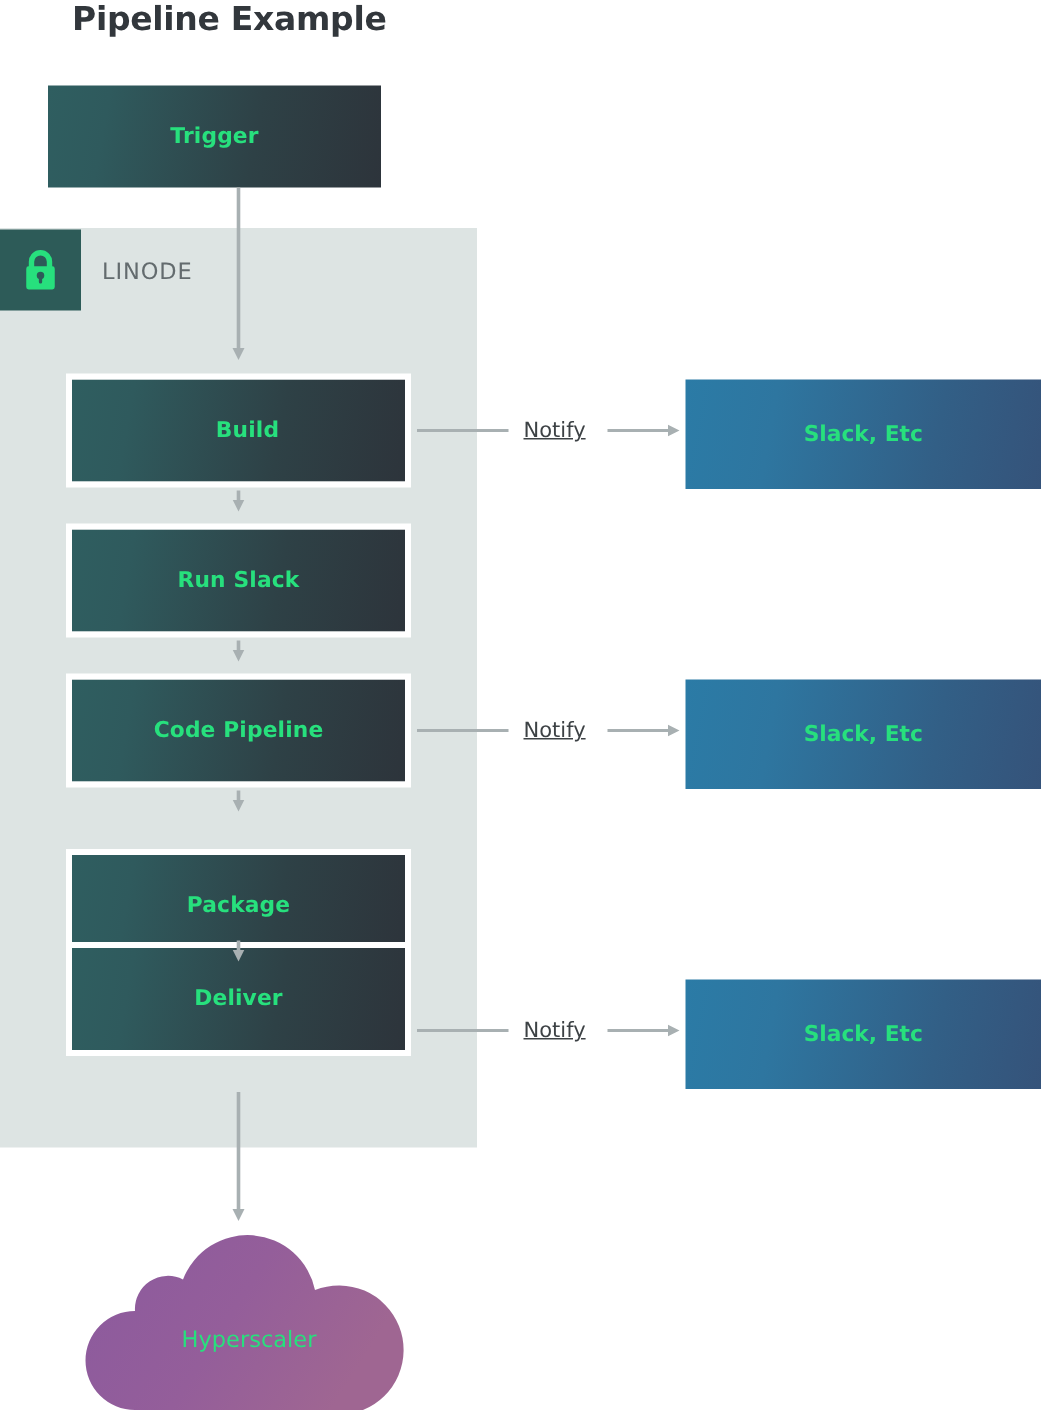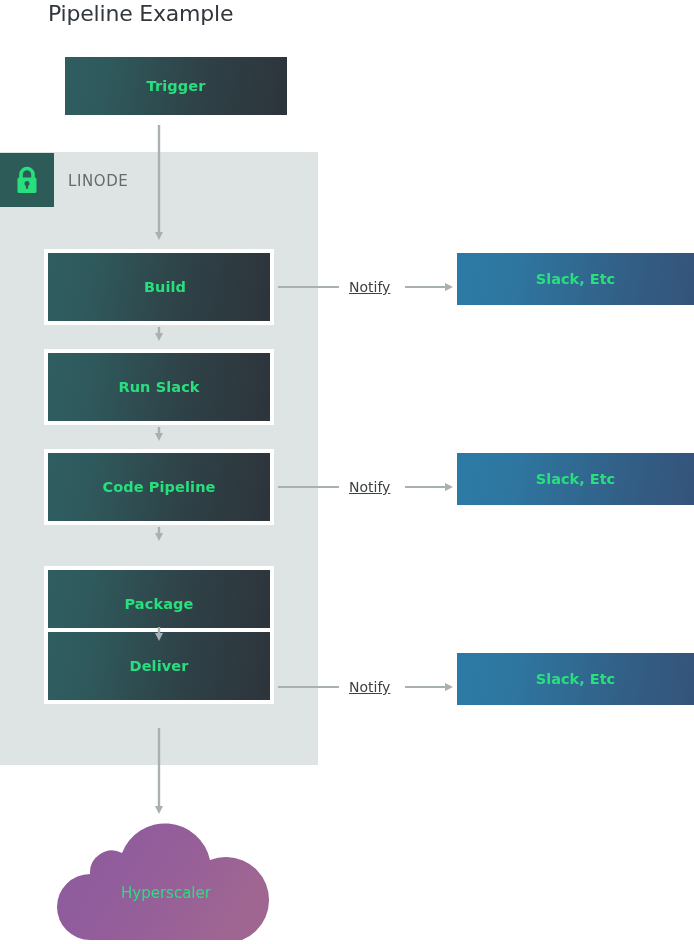--- a/index.html
+++ b/index.html
@@ -14,21 +14,21 @@
     font-family: "DejaVu Sans", "Liberation Sans", sans-serif;
     overflow: hidden;
   }
 
   
   .page-title {
     position: absolute;
     left: 48px;
     top: 1px;
     font-size: 22px;
-    font-weight: normal;
+    font-weight: bold;
     color: #32373c;
     letter-spacing: -0.2px;
   }
 
   
   .linode-panel {
     position: absolute;
     left: 0px;
     top: 152px;
     width: 318px;
@@ -51,23 +51,23 @@
     left: 68px;
     top: 172px;
     font-size: 15px;
     color: #636b6e;
     letter-spacing: 0.6px;
   }
 
   
   .stage-box {
     position: absolute;
-    left: 65px;
+    left: 32px;
     width: 222px;
-    height: 58px;
+    height: 68px;
     background: linear-gradient(100deg, #2f5e60 0%, #2f5a5d 18%, #2e4146 62%, #2d343b 100%);
     display: flex;
     align-items: center;
     justify-content: center;
     box-sizing: border-box;
   }
   .stage-box.bordered {
     border: 4px solid #ffffff;
     width: 230px;
     height: 76px;
@@ -86,21 +86,21 @@
   .box-runtests     { top: 349px; }
   .box-codeanalysis { top: 449px; }
   .box-package      { top: 549px; margin-top: 17px; }
   .box-deliver      { top: 628px; }
 
   
   .notify-box {
     position: absolute;
     left: 457px;
     width: 237px;
-    height: 52px;
+    height: 73px;
     background: linear-gradient(100deg, #2b7ba6 0%, #2e76a0 25%, #325f86 70%, #35537a 100%);
     display: flex;
     align-items: center;
     justify-content: center;
   }
   .notify-box .notify-label {
     color: #27e07d;
     font-size: 14.5px;
     font-weight: bold;
   }

